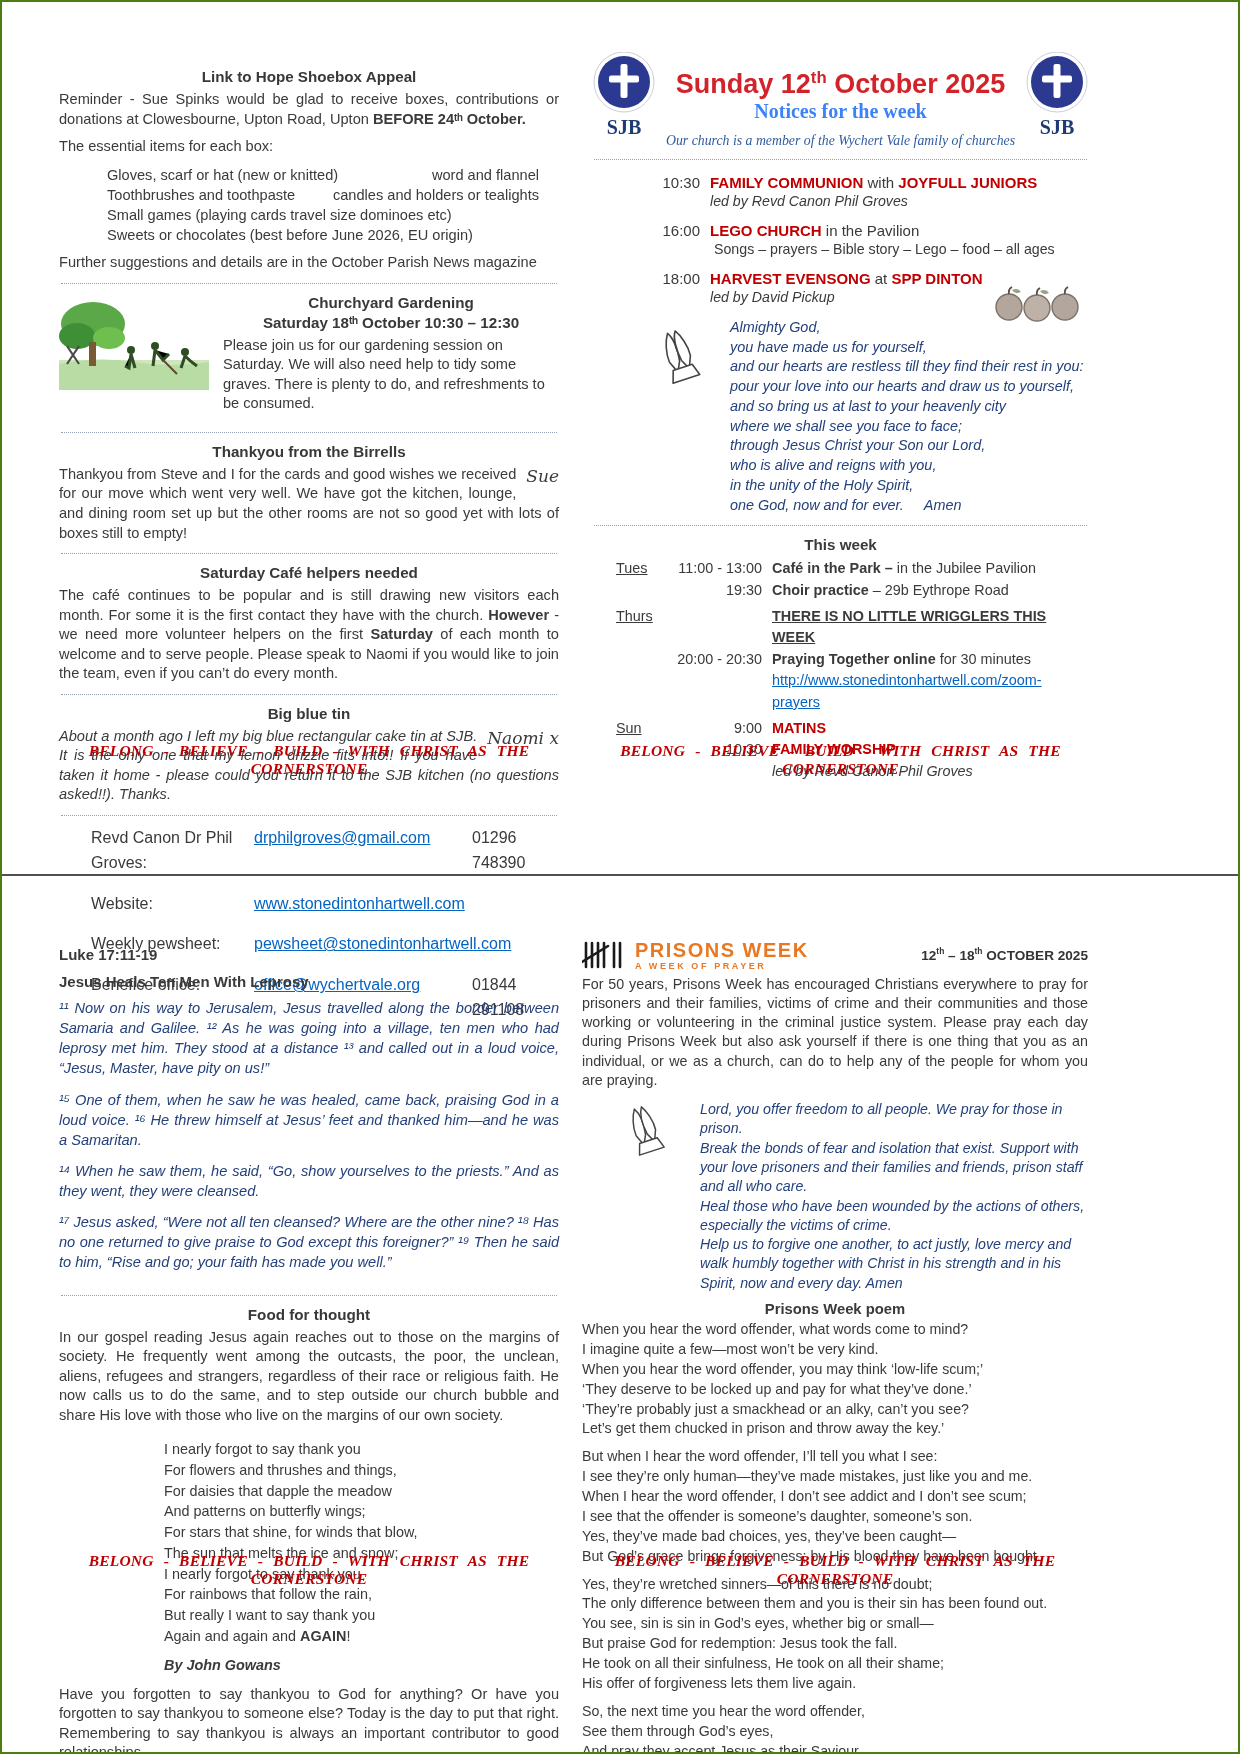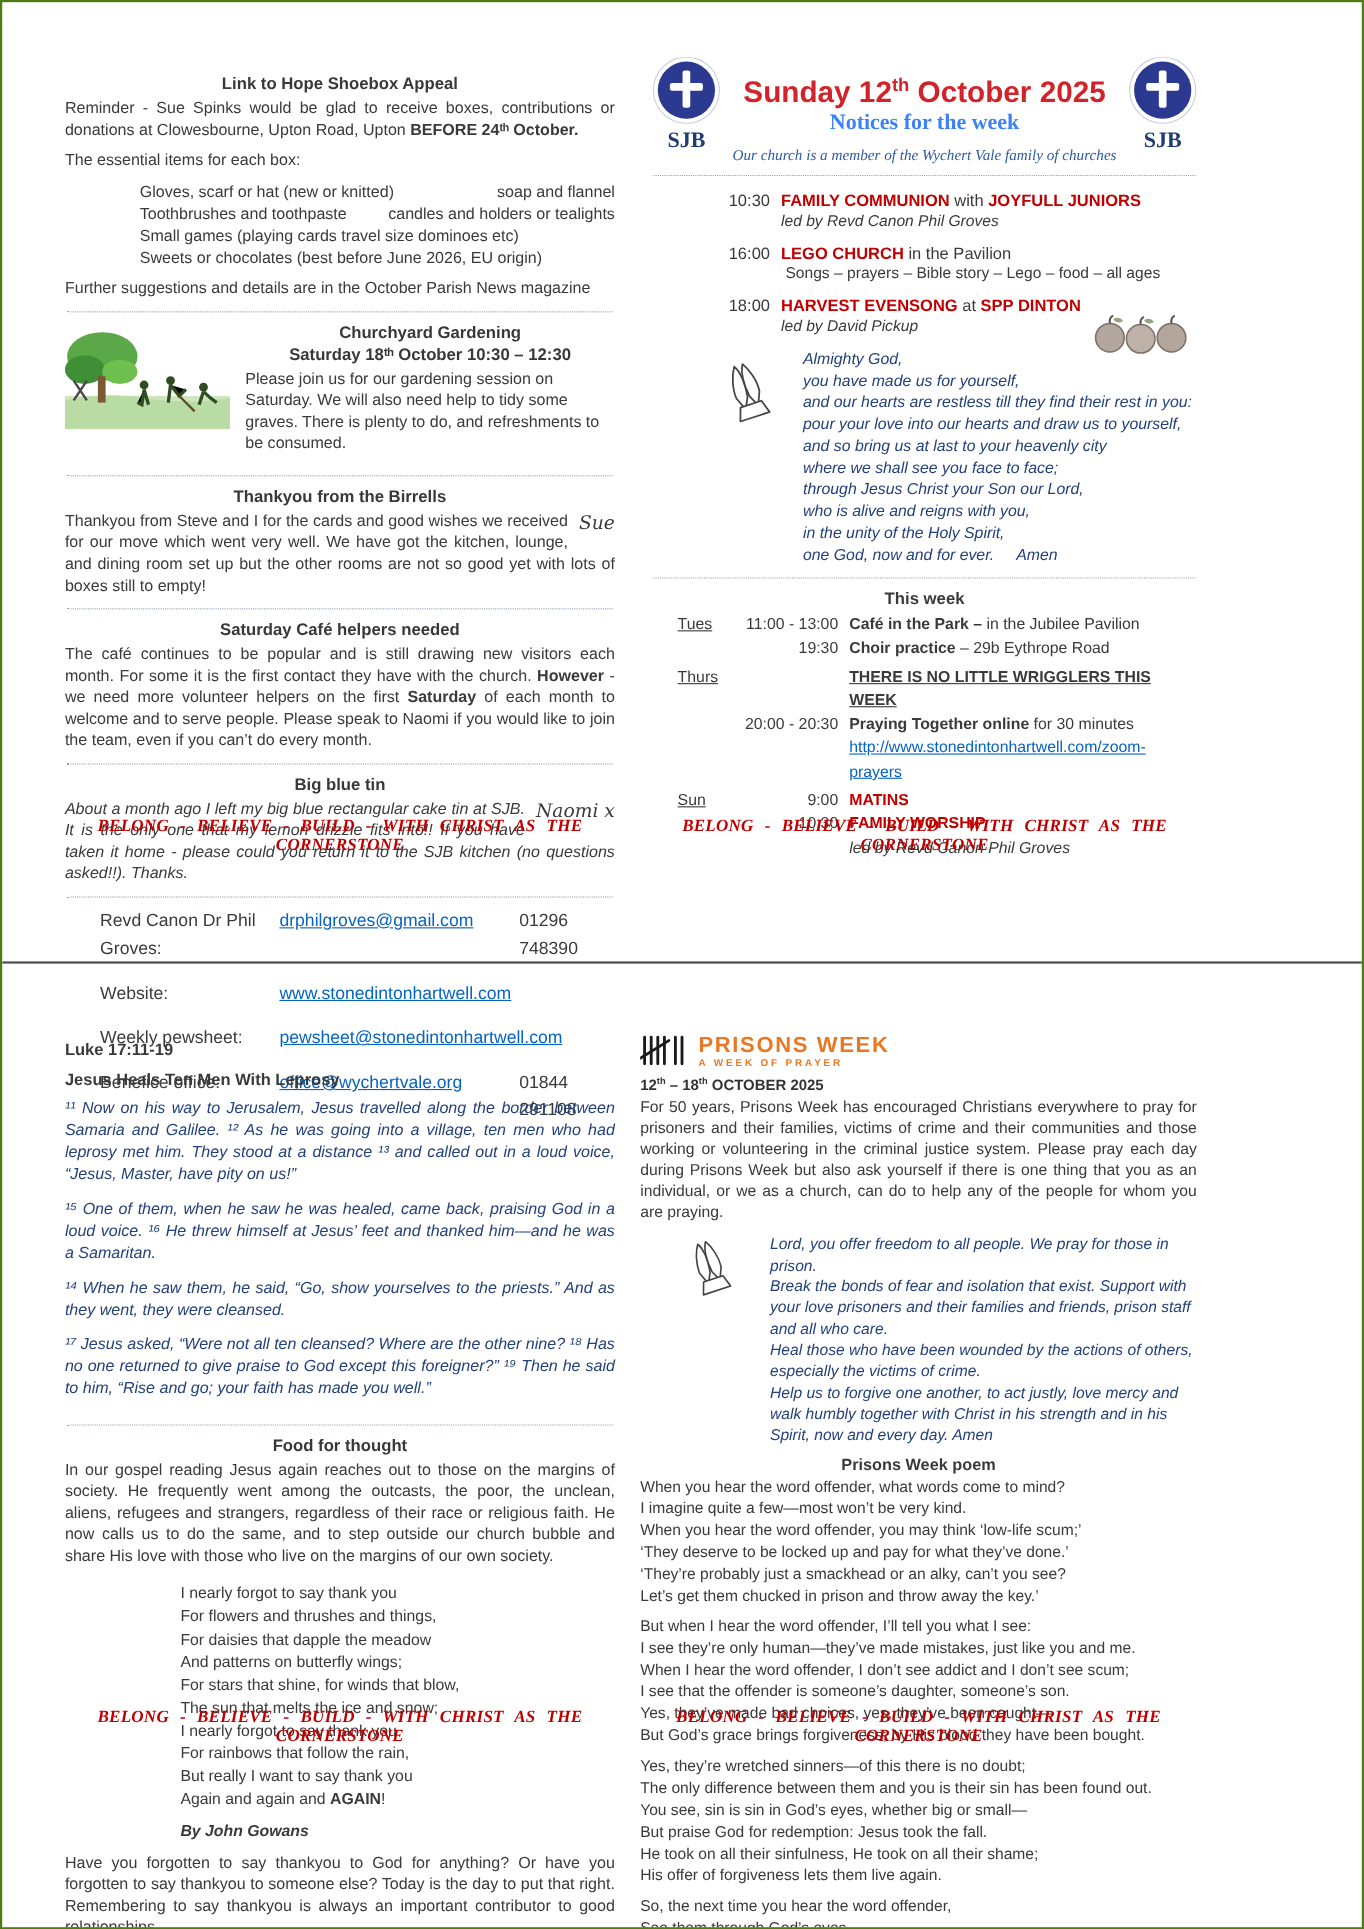--- a/index.html
+++ b/index.html
@@ -19,21 +19,21 @@
   .bold { font-weight:bold; }
   .footer { position:absolute; text-align:center; color:#C00000; font-family:"Liberation Serif", serif;
             font-weight:bold; font-style:italic; font-size:15.5px; word-spacing:6px; letter-spacing:.2px; }
   .footer-tl { left:57px;  top:740px; width:500px; }
   .footer-tr { left:590px; top:740px; width:497px; }
   .footer-bl { left:57px;  top:1550px; width:500px; }
   .footer-br { left:580px; top:1550px; width:506px; }
   a { color:#0563C1; text-decoration:underline; }
   .script { font-family:"DejaVu Serif", serif; font-style:italic; font-size:17px; float:right; margin-left:10px; }
   
-  .item-rows { margin:2px 0 8px 68px; width:432px; font-size:14.6px; line-height:1.38; }
+  .item-rows { margin:2px 0 8px 48px; width:432px; font-size:14.6px; line-height:1.38; }
   .item-row { display:flex; justify-content:space-between; }
   .item-row .r { text-align:right; }
   .garden-flex { display:flex; gap:14px; align-items:flex-start; }
   .garden-text { flex:1; }
   .garden-text h3.sec { margin-top:0; }
   .contacts { margin:10px 0 16px 32px; display:grid; grid-template-columns:163px 218px 1fr;
               font-size:16px; line-height:1.55; row-gap:16px; }
   
   .hdr-row { display:flex; justify-content:space-between; align-items:flex-start; }
   .titles { flex:1; text-align:center; padding-top:16px; }
@@ -65,21 +65,21 @@
   .tw-desc.caps { font-weight:bold; text-decoration:underline; }
   .tw-desc.it { font-style:italic; }
   
   .ref { font-size:15px; font-weight:bold; margin:2px 0 10px; }
   .gheading { font-size:15px; font-weight:bold; margin:0 0 8px; }
   p.gospel { color:#24417C; font-style:italic; font-size:14.6px; line-height:1.38; text-align:justify; margin:0 0 11px; }
   .poem { margin:14px 0 0 105px; font-size:14.4px; line-height:1.44; white-space:pre-line; }
   .poem-last { margin-left:105px; font-size:14.4px; line-height:1.44; }
   .byline { margin:10px 0 12px 105px; font-weight:bold; font-style:italic; font-size:14.4px; }
   
-  .pw-header { display:flex; justify-content:space-between; align-items:flex-start; margin-bottom:4px;flex-direction:column; }
+  .pw-header { display:flex; justify-content:space-between; align-items:flex-start; margin-bottom:4px; }
   .pw-logo { display:flex; gap:7px; align-items:flex-start; }
   .pw-words { line-height:1; }
   .pw-name { color:#E87823; font-weight:bold; font-size:20px; letter-spacing:1.5px; }
   .pw-tag  { color:#E87823; font-weight:bold; font-size:9px; letter-spacing:2.6px; margin-top:2px; }
   .pw-date { font-weight:bold; font-size:13.6px; padding-top:6px; color:#333; }
   .q4 p.body { font-size:14.3px; margin-bottom:6px; }
   .pw-prayer { position:relative; margin:10px 0 8px 118px; }
   .pw-prayer .hands { left:-80px; top:2px; }
   .pw-prayer p { color:#24417C; font-style:italic; font-size:14.2px; line-height:1.36; margin:0; }
   .pw-poem-title { font-size:14.8px; font-weight:bold; text-align:center; margin:6px 0 3px; }
@@ -90,21 +90,21 @@
 
 <div class="page">
 
   <div class="q1">
     <h3 class="sec">Link to Hope Shoebox Appeal</h3>
     <p class="body"><span>Reminder - Sue Spinks would be glad to receive boxes, contributions or donations at Clowesbourne, Upton Road, Upton </span><span class="bold">BEFORE 24ᵗʰ October.</span></p>
     <p class="body">The essential items for each box:</p>
     <div class="item-rows">
       <div class="item-row">
           <span class="l">Gloves, scarf or hat (new or knitted)</span>
-          <span class="r">soap and flannel</span>
+          <span class="r">word and flannel</span>
         </div>
       <div class="item-row">
           <span class="l">Toothbrushes and toothpaste</span>
           <span class="r">candles and holders or tealights</span>
         </div>
       <div class="item-row">
           <span class="l">Small games (playing cards travel size dominoes etc)</span>
         </div>
       <div class="item-row">
           <span class="l">Sweets or chocolates (best before June 2026, EU origin)</span>

